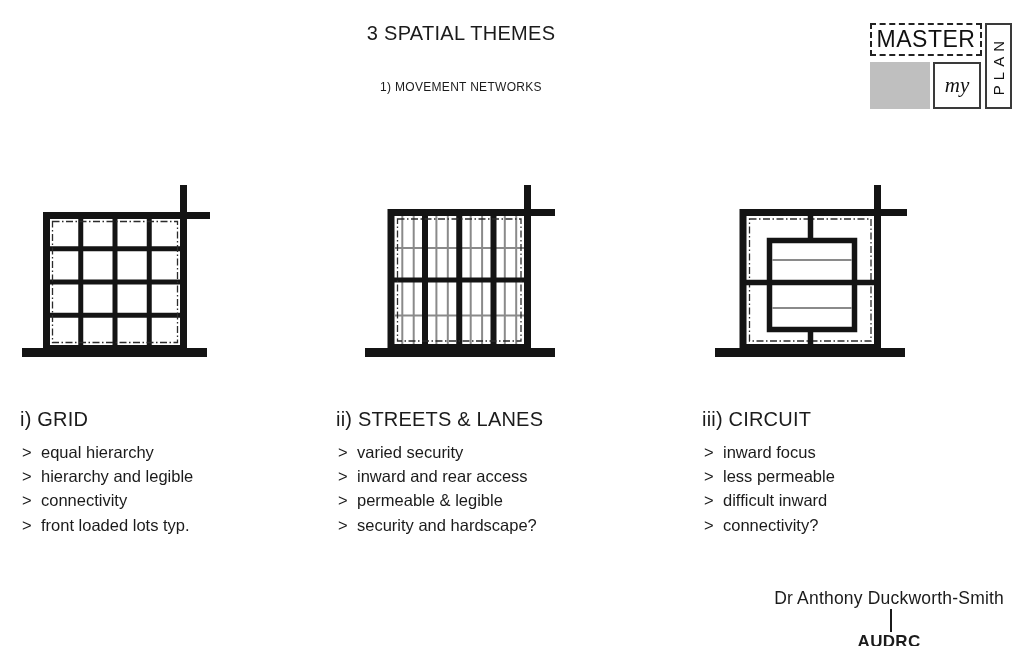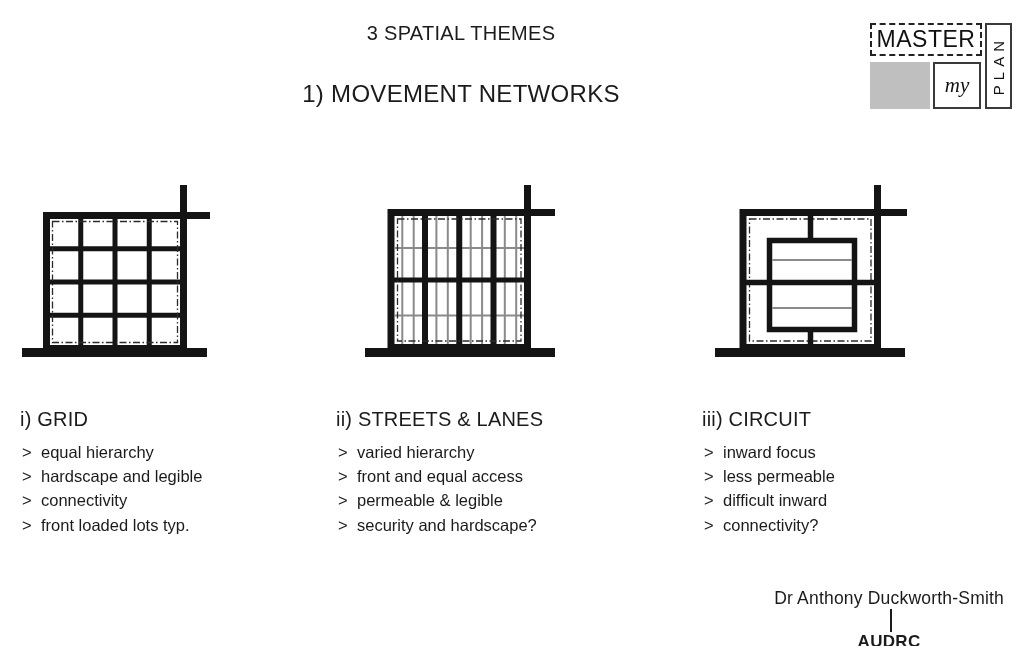--- a/index.html
+++ b/index.html
@@ -3,21 +3,21 @@
 <meta charset="utf-8">
 <style>
   html,body{margin:0;padding:0;}
   body{
     width:1036px;height:646px;position:relative;background:#ffffff;
     font-family:"Liberation Sans", sans-serif;color:#1b1b1b;overflow:hidden;
   }
   .main-title{position:absolute;left:0;top:22px;width:922px;text-align:center;
     font-size:20px;letter-spacing:.3px;}
   .sub-title{position:absolute;left:0;top:80px;width:922px;text-align:center;
-    font-size:24px;letter-spacing:.3px;}
+    font-size:12px;letter-spacing:.3px;}
   
   .logo{position:absolute;left:868px;top:21px;width:148px;height:92px;}
   .logo-master{position:absolute;left:2px;top:2px;width:112px;height:33px;
     box-sizing:border-box;border:2.5px dashed #222;display:flex;align-items:center;
     justify-content:center;font-size:23px;letter-spacing:.5px;color:#111;}
   .logo-gray{position:absolute;left:2px;top:41px;width:60px;height:47px;background:#bfbfbf;}
   .logo-my{position:absolute;left:65px;top:41px;width:48px;height:47px;box-sizing:border-box;
     border:2px solid #3a3a3a;background:#fff;display:flex;align-items:center;justify-content:center;
     font-family:"Liberation Serif", serif;font-style:italic;font-size:21px;color:#111;}
   .logo-plan{position:absolute;left:117px;top:2px;width:27px;height:86px;box-sizing:border-box;
@@ -112,41 +112,41 @@
 </svg>
 
 <div class="col" style="left:20px">
   <div class="col-heading">i) GRID</div>
   <div class="bullet">
     <span class="marker">&gt;</span>
     <span>equal hierarchy</span>
   </div>
   <div class="bullet">
     <span class="marker">&gt;</span>
-    <span>hardscape and legible</span>
+    <span>hierarchy and legible</span>
   </div>
   <div class="bullet">
     <span class="marker">&gt;</span>
     <span>connectivity</span>
   </div>
   <div class="bullet">
     <span class="marker">&gt;</span>
     <span>front loaded lots typ.</span>
   </div>
 </div>
 
 <div class="col" style="left:336px">
   <div class="col-heading">ii) STREETS &amp; LANES</div>
   <div class="bullet">
     <span class="marker">&gt;</span>
-    <span>varied hierarchy</span>
+    <span>varied security</span>
   </div>
   <div class="bullet">
     <span class="marker">&gt;</span>
-    <span>front and equal access</span>
+    <span>inward and rear access</span>
   </div>
   <div class="bullet">
     <span class="marker">&gt;</span>
     <span>permeable &amp; legible</span>
   </div>
   <div class="bullet">
     <span class="marker">&gt;</span>
     <span>security and hardscape?</span>
   </div>
 </div>

